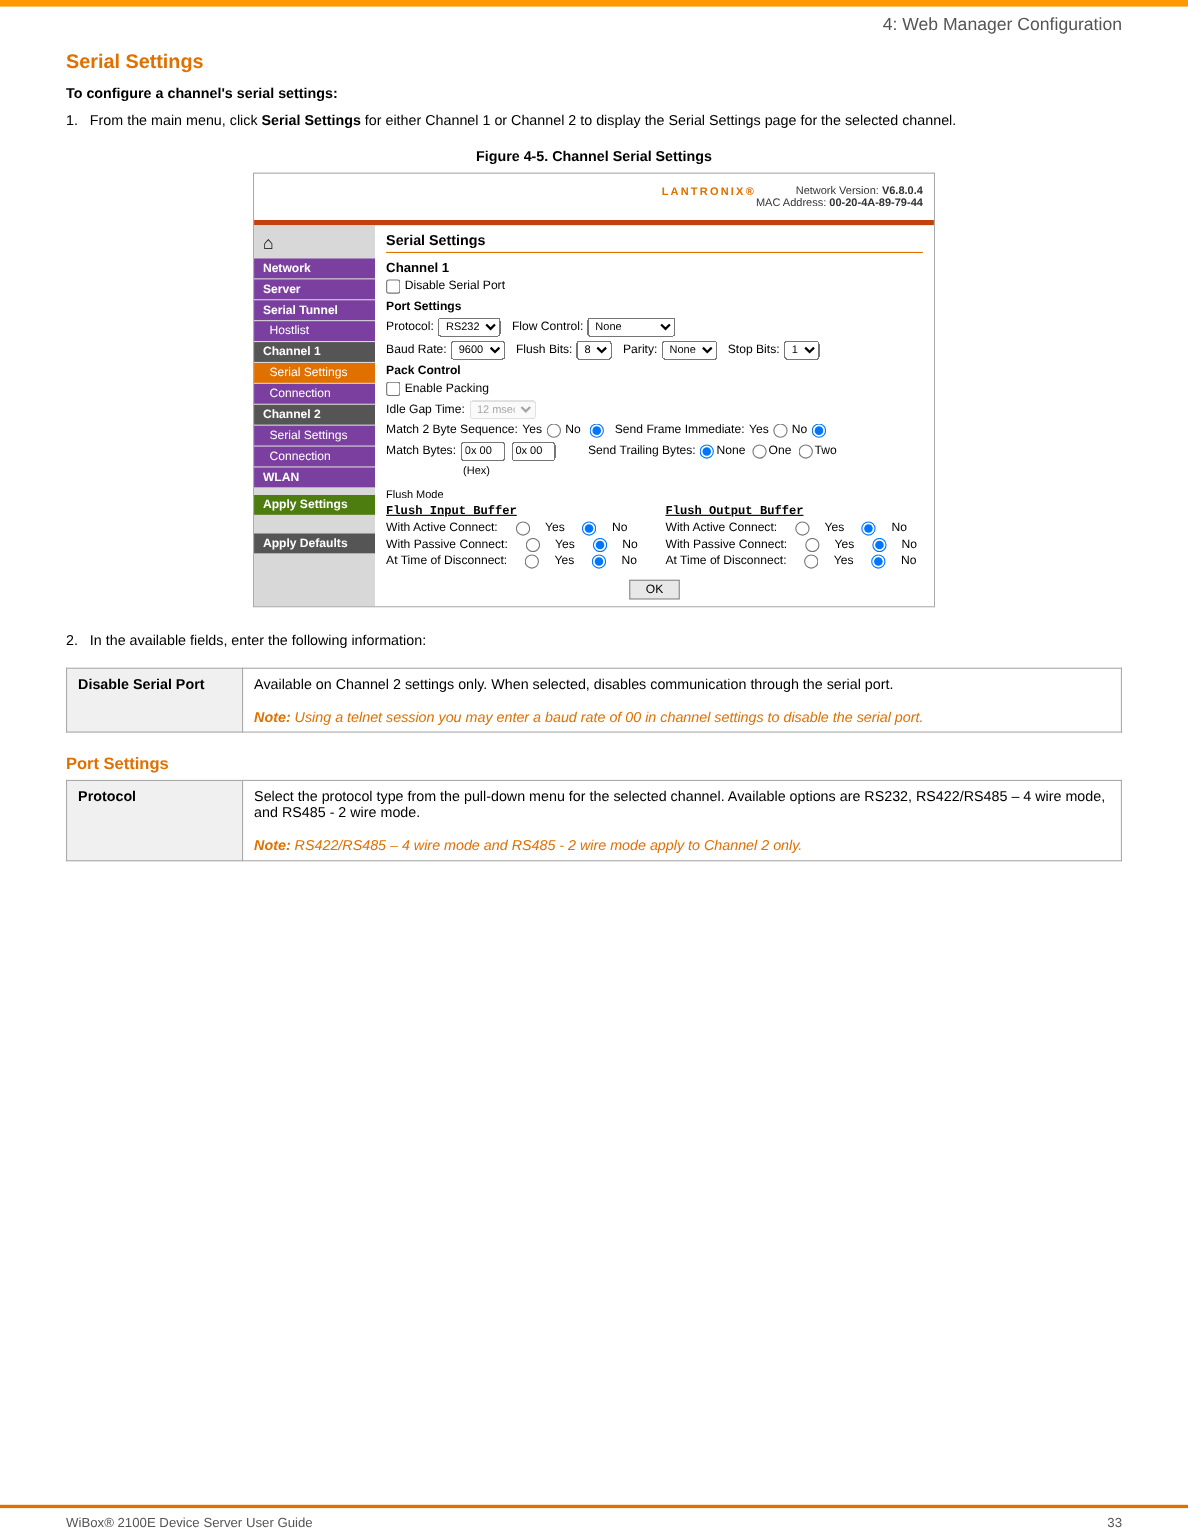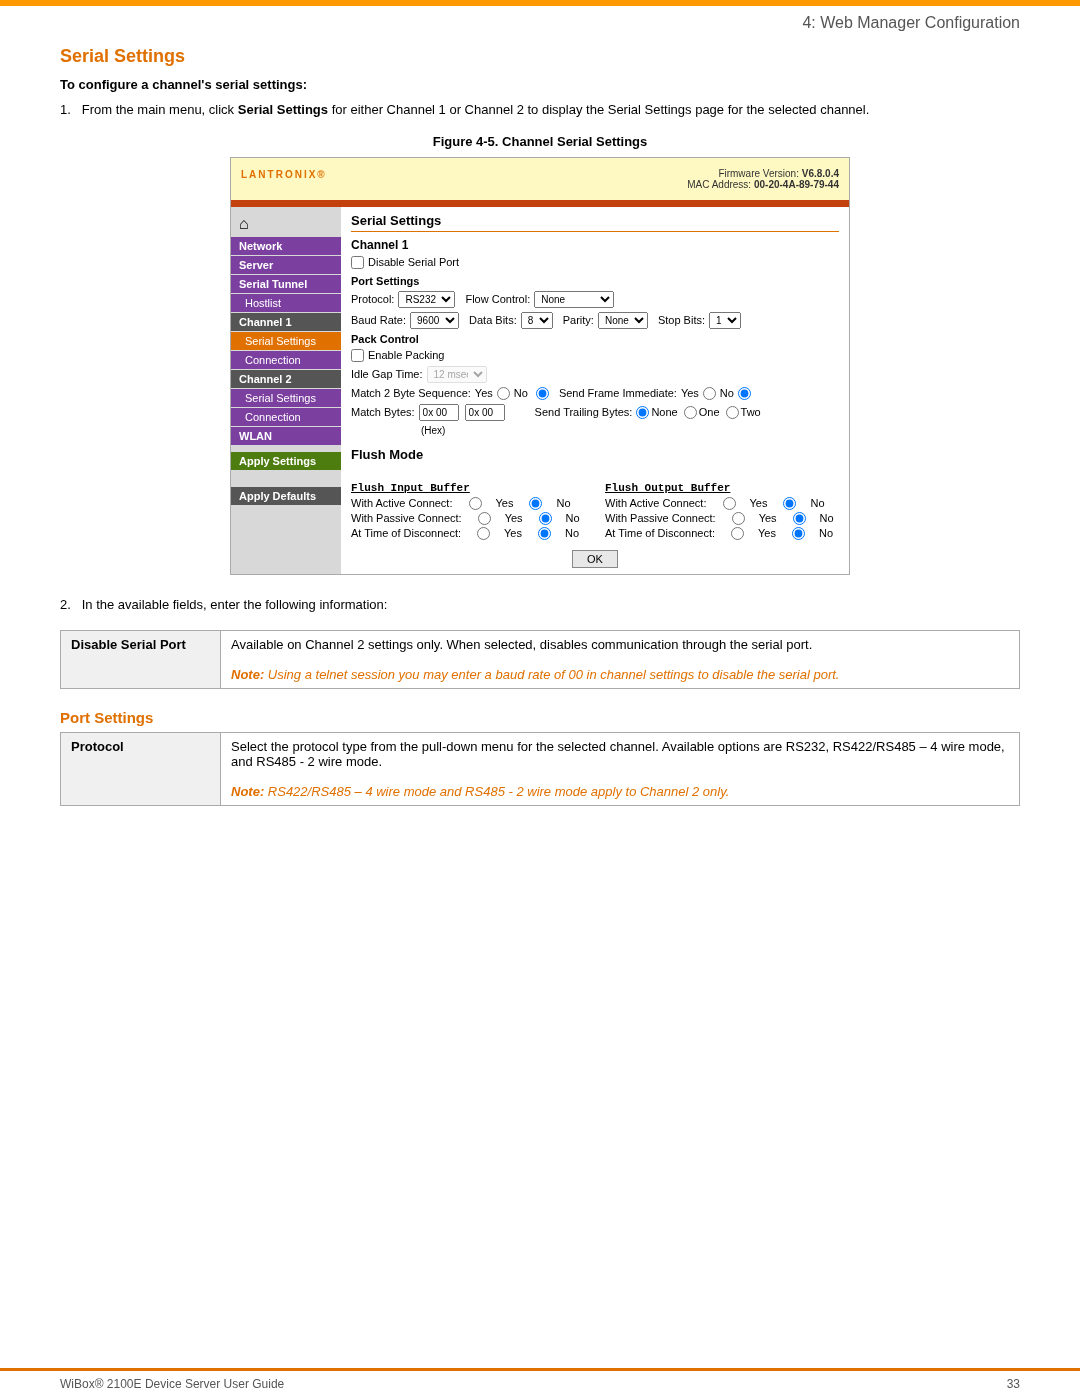--- a/index.html
+++ b/index.html
@@ -69,26 +69,26 @@
     
     .screenshot-box {
       border: 1px solid #aaa;
       width: 620px;
       margin: 0 auto 20px auto;
       background: #d8d8d8;
     }
 
     
     .lantr-header {
-      background: #fef9c3;
+      background: #ffffff;
       padding: 8px 10px;
       display: flex;
-      justify-content: space-between;
+      justify-content: flex-end;
       align-items: center;
-      border-bottom: 7px solid #c2410c;
+      border-bottom: 5px solid #c2410c;
     }
 
     .lantr-logo {
       font-size: 22px;
       font-weight: bold;
       color: #333;
       letter-spacing: 2px;
     }
     .lantr-logo span {
       color: #e07000;
@@ -231,23 +231,23 @@
       align-items: center;
       font-size: 11px;
       margin-bottom: 4px;
     }
 
     .flush-section {
       margin-top: 6px;
     }
 
     .flush-title {
-      font-weight: bold;
-      font-size: 13px;
-      margin-bottom: 20px;
+      font-weight: normal;
+      font-size: 10px;
+      margin-bottom: 3px;
     }
 
     .flush-cols {
       display: flex;
       gap: 20px;
     }
 
     .flush-col {
       flex: 1;
       font-size: 11px;
@@ -368,21 +368,21 @@
 
   <div class="figure-caption">Figure 4-5. Channel Serial Settings</div>
 
   <div class="screenshot-box">
 
     <div class="lantr-header">
       <div class="lantr-logo">
         <span>LANTRONIX</span><span>®</span>
       </div>
       <div class="fw-info">
-        <div><span>Firmware Version:</span> <strong>V6.8.0.4</strong></div>
+        <div><span>Network Version:</span> <strong>V6.8.0.4</strong></div>
         <div><span>MAC Address:</span> <strong>00-20-4A-89-79-44</strong></div>
       </div>
     </div>
 
     <div class="app-layout">
 
       <div class="sidebar">
         <div class="sidebar-home">⌂</div>
         <div class="sidebar-item active">Network</div>
         <div class="sidebar-item active">Server</div>
@@ -421,21 +421,21 @@
           <select class="form-select" style="width:80px;">
             <option>None</option>
           </select>
         </div>
 
         <div class="form-row">
           <span class="form-label">Baud Rate:</span>
           <select class="form-select">
             <option>9600</option>
           </select>
-          <span class="form-label">Data Bits:</span>
+          <span class="form-label">Flush Bits:</span>
           <select class="form-select">
             <option>8</option>
           </select>
           <span class="form-label">Parity:</span>
           <select class="form-select">
             <option>None</option>
           </select>
           <span class="form-label">Stop Bits:</span>
           <select class="form-select">
             <option>1</option>

